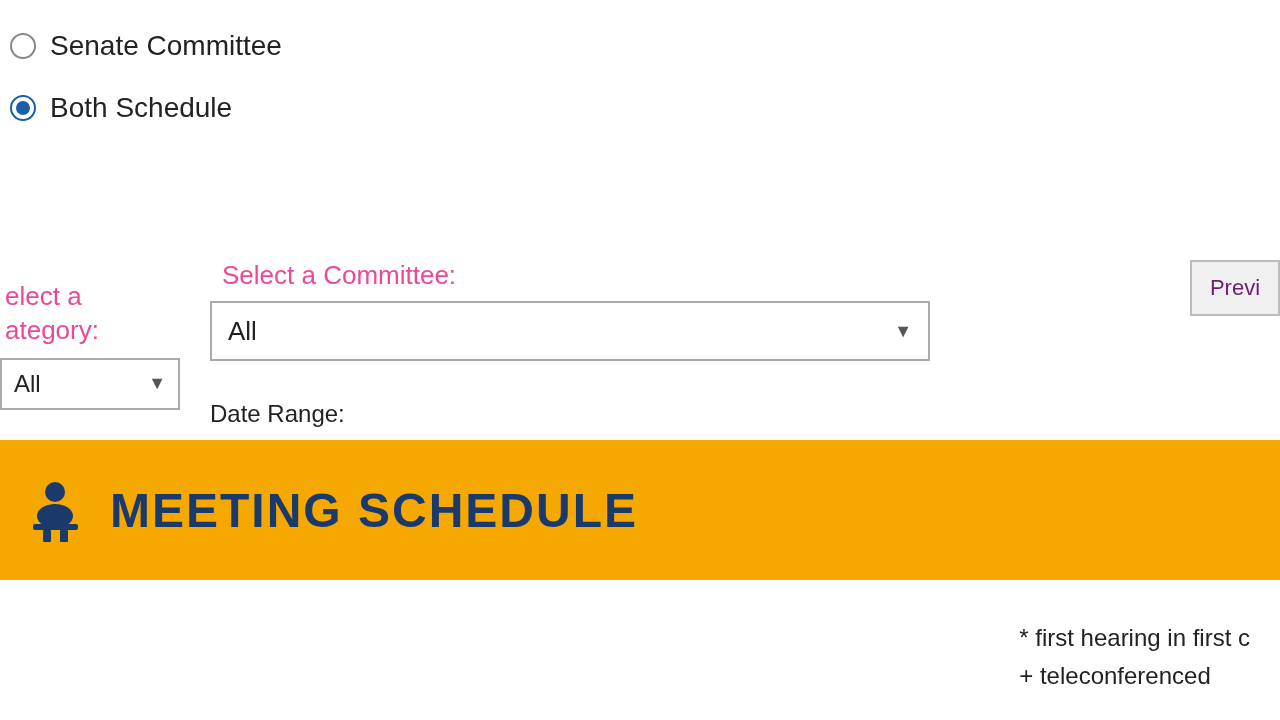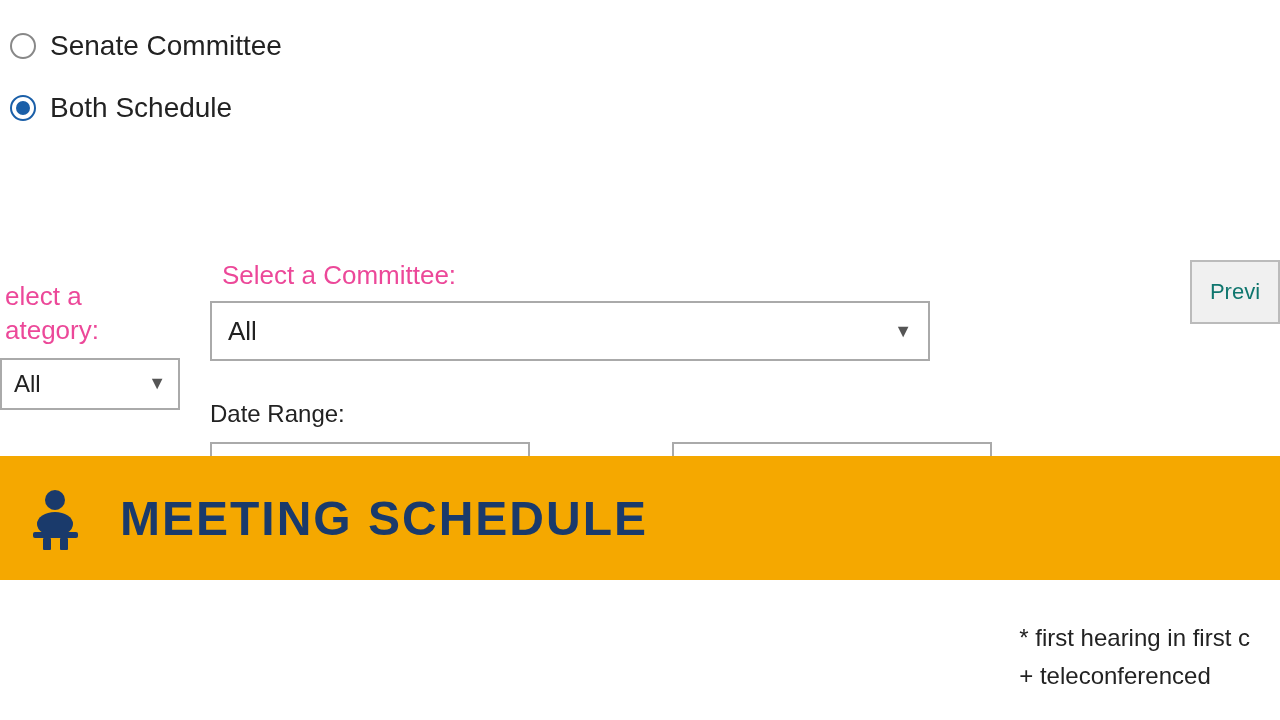--- a/index.html
+++ b/index.html
@@ -179,43 +179,43 @@
       font-size: 30px;
       color: #222;
     }
 
     
     .preview-button {
       position: absolute;
       top: 260px;
       right: 0px;
       width: 90px;
-      height: 64px;
+      height: 56px;
       background: #f0f0f0;
       border: 2px solid #bbb;
       font-size: 22px;
-      color: #0f766e;
+      color: #701a75;
       cursor: pointer;
       display: flex;
       align-items: center;
       justify-content: center;
       overflow: hidden;
     }
 
     
     .meeting-banner {
       position: absolute;
       bottom: 140px;
       left: 0;
       width: 1280px;
-      height: 124px;
+      height: 140px;
       background: #f5a800;
       display: flex;
       align-items: center;
-      gap: 30px;
+      gap: 20px;
       padding: 0 20px;
     }
 
     .meeting-icon {
       width: 70px;
       height: 70px;
       display: flex;
       align-items: center;
       justify-content: center;
       flex-shrink: 0;

